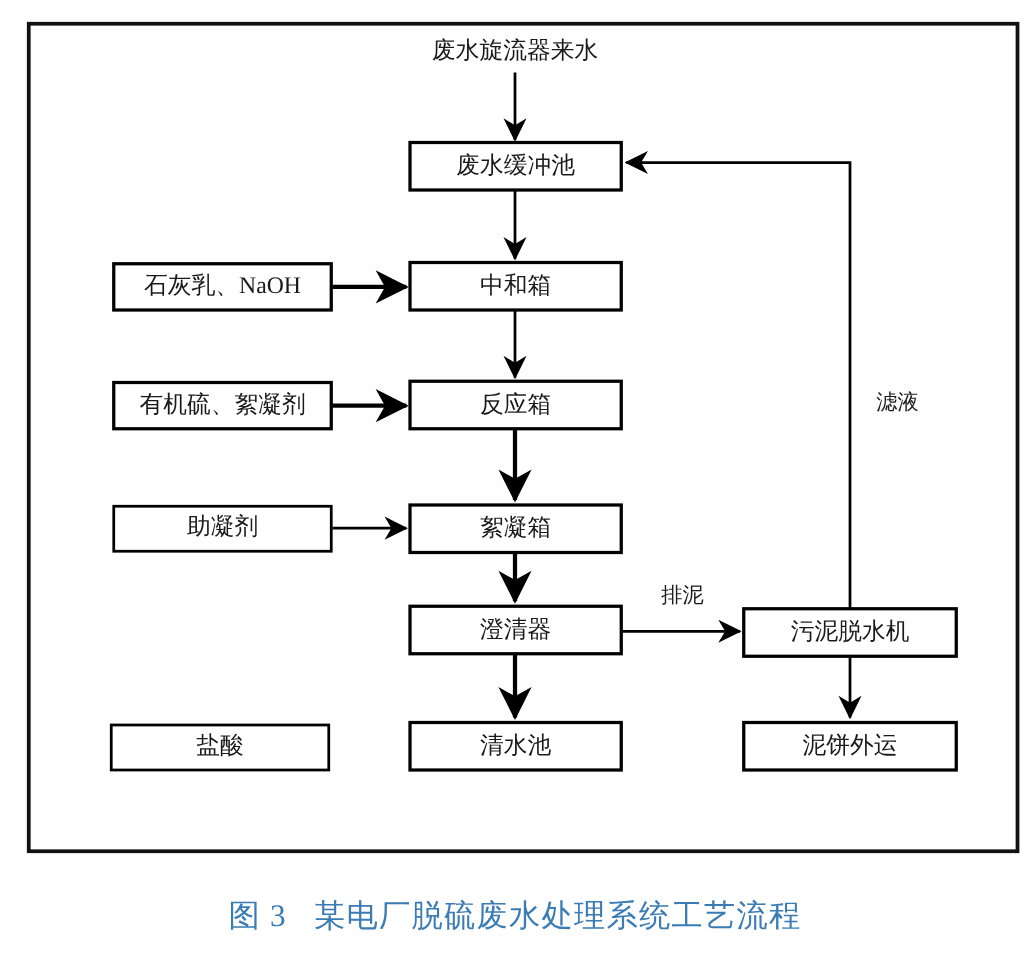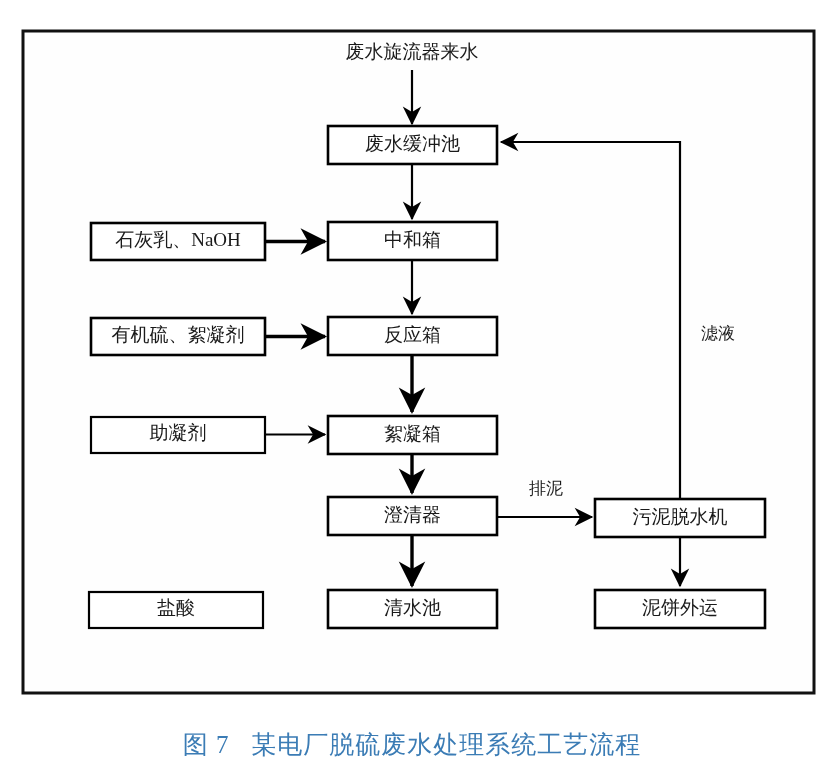--- a/index.html
+++ b/index.html
@@ -10,21 +10,21 @@
   body {
     width: 824px;
     height: 779px;
     font-family: "Liberation Serif", "DejaVu Serif", serif;
     overflow: hidden;
     position: relative;
   }
   #figure-root {
     position: absolute;
     left: 0;
-    top: 12px;
+    top: 0;
     width: 824px;
     height: 668px;
   }
   svg#flowchart {
     display: block;
     width: 824px;
     height: 700px;
   }
   .frame-rect {
     fill: #fefefe;
@@ -180,15 +180,15 @@
 
     <g>
       <rect class="node-box" x="595" y="578" width="170" height="38"></rect>
       <text class="node-label" x="680" y="598">泥饼外运</text>
     </g>
 
     <path class="flow-line-thin" d="M680,487 L680,130 L501,130" marker-end="url(#arrowThin)"></path>
     <text class="edge-label" x="718" y="323">滤液</text>
   </svg>
 
-  <div class="caption">图 7   某电厂脱硫废水处理系统工艺流程</div>
+  <div class="caption">图 3   某电厂脱硫废水处理系统工艺流程</div>
 
 </div>
 
 </body></html>

